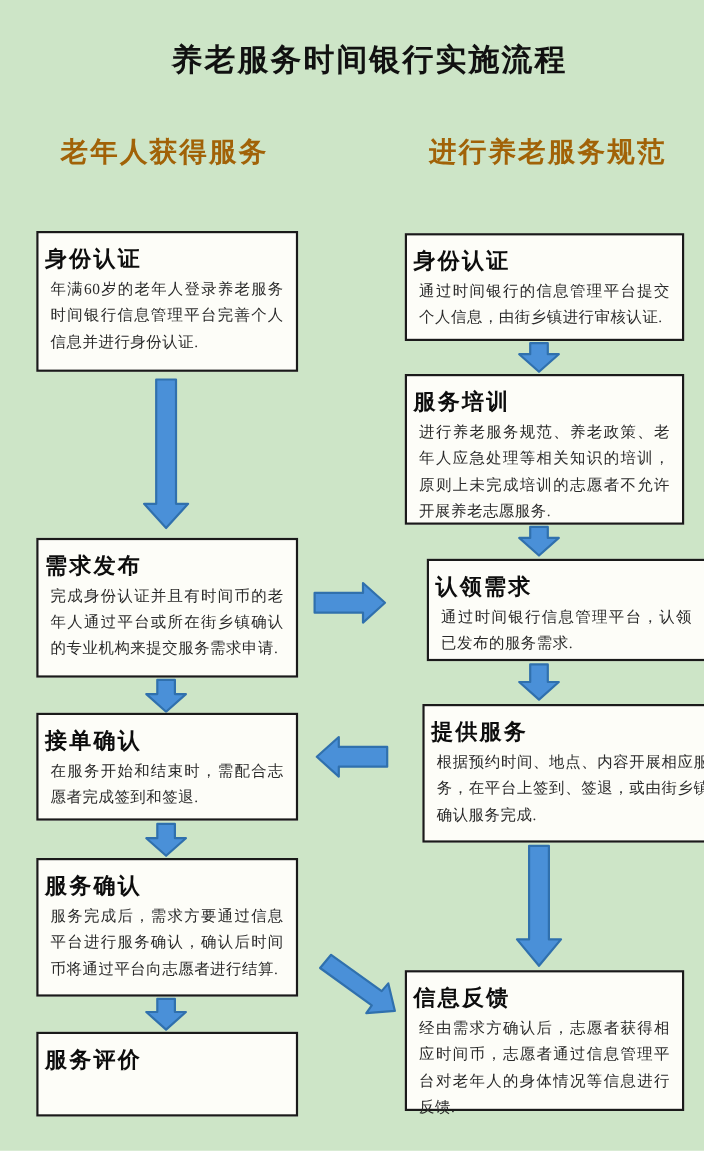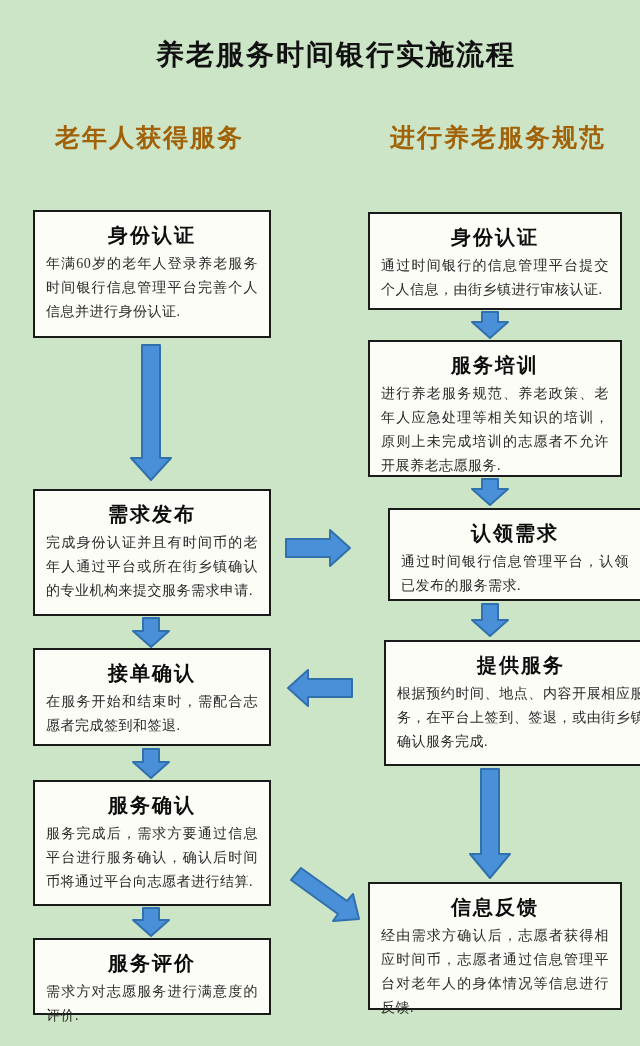--- a/index.html
+++ b/index.html
@@ -32,21 +32,21 @@
   .col-header.left{left:55px;}
   .col-header.right{left:390px;}
   .box{
     position:absolute;
     box-sizing:border-box;
     background:#fdfdf8;
     border:2px solid #1a1a1a;
   }
   .box h3{
     margin:10px 6px 2px;
-    text-align:center;
+    text-align:left;
     font-size:20px;
     font-weight:bold;
     color:#0d0d0d;
     letter-spacing:2px;
     font-family:"Liberation Sans", sans-serif;
   }
   .box p{
     margin:3px 11px 0;
     font-size:14px;
     line-height:24px;
@@ -113,21 +113,20 @@
   <div class="box b-l3">
     <h3>接单确认</h3>
     <p>在服务开始和结束时，需配合志愿者完成签到和签退.</p>
   </div>
   <div class="box b-l4">
     <h3>服务确认</h3>
     <p>服务完成后，需求方要通过信息平台进行服务确认，确认后时间币将通过平台向志愿者进行结算.</p>
   </div>
   <div class="box b-l5">
     <h3>服务评价</h3>
-    <p>需求方对志愿服务进行满意度的评价.</p>
   </div>
 
   <div class="box b-r1">
     <h3>身份认证</h3>
     <p>通过时间银行的信息管理平台提交个人信息，由街乡镇进行审核认证.</p>
   </div>
   <div class="box b-r2">
     <h3>服务培训</h3>
     <p>进行养老服务规范、养老政策、老年人应急处理等相关知识的培训，原则上未完成培训的志愿者不允许开展养老志愿服务.</p>
   </div>

